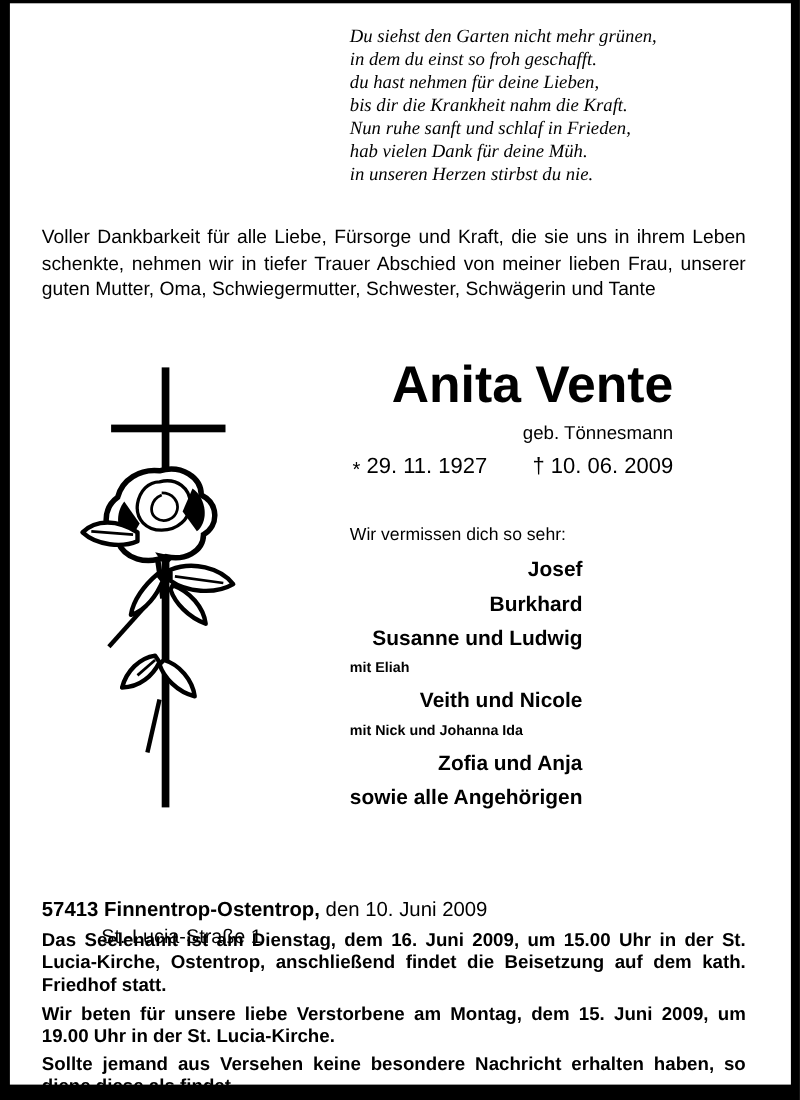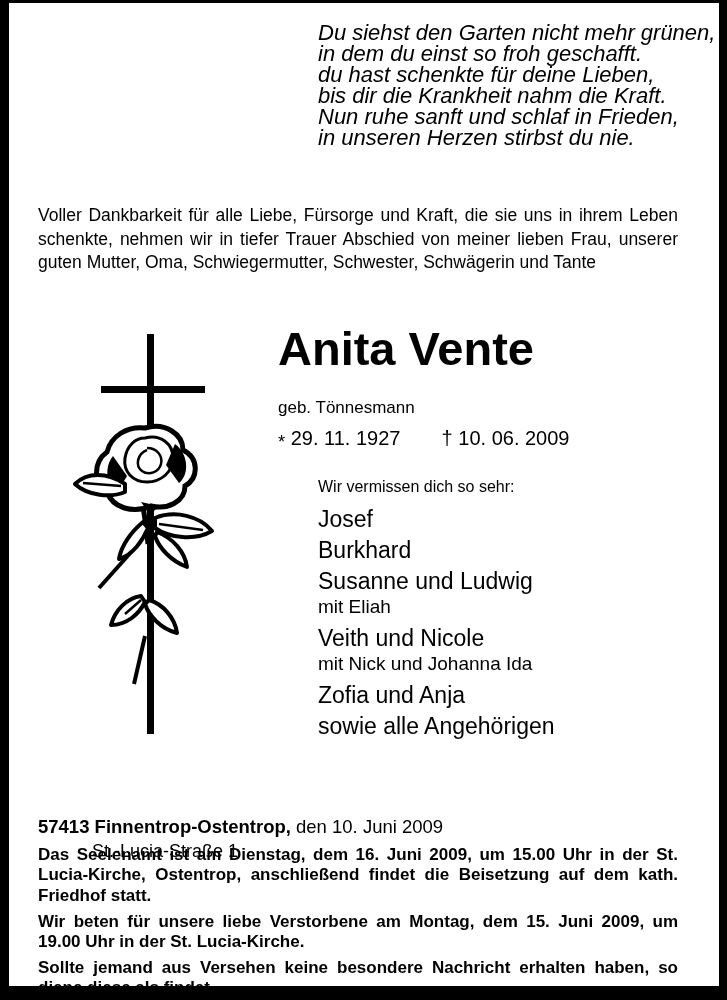--- a/index.html
+++ b/index.html
@@ -16,59 +16,60 @@
     left: 9px; top: 3px;
     width: 710px; height: 983px;
     background: #fff;
   }
   .abs { position: absolute; }
 
   
   .poem {
     left: 318px; top: 22px;
     font-style: italic;
-    font-size: 22px;
+    font-size: 17px;
     line-height: 21px;
     white-space: nowrap;
+    font-family: Liberation Serif, serif;
   }
 
   
   .intro {
     left: 38px; top: 204px;
     width: 640px;
     font-size: 17.5px;
     line-height: 23.5px;
     text-align: justify;
   }
 
   
   .emblem { left: 55px; top: 326px; width: 220px; height: 412px; }
 
   
   .name-block {
     left: 278px; top: 324px;
     width: 334px;
-    text-align: left;
+    text-align: right;
   }
   .name {
     font-size: 47px;
     font-weight: bold;
     line-height: 50px;
     white-space: nowrap;
   }
-  .maiden { font-size: 17px; margin-top: 24px; }
+  .maiden { font-size: 17px; margin-top: 10px; }
   .dates { font-size: 20px; margin-top: 9px; white-space: nowrap; }
   .dates .star { position: relative; top: 0.16em; font-size: 0.92em; }
   .dates .gap { display: inline-block; width: 30px; }
 
   
   .mourners { left: 318px; top: 476px; white-space: nowrap; }
   .m-heading { font-size: 16px; line-height: 22px; margin: 0 0 9px 0; }
-  .m-main { font-size: 23px; font-weight: normal; line-height: 24px; margin-top: 7px; }
-  .m-sub  { font-size: 19px; font-weight: normal; line-height: 24px; margin-top: 2px; }
+  .m-main { font-size: 19px; font-weight: bold; line-height: 24px; margin-top: 7px; text-align: right; }
+  .m-sub  { font-size: 13px; font-weight: bold; line-height: 24px; margin-top: 2px; }
 
   
   .dateline { left: 38px; top: 816px; font-size: 18.5px; line-height: 22px; }
   .dateline .place { font-weight: bold; }
   .street { margin-left: 54px; margin-top: 2px; font-size: 18px; }
 
   
   .notices { left: 38px; top: 845px; width: 640px; font-weight: bold; }
   .notices p {
     margin: 0 0 5.5px 0;
@@ -78,23 +79,24 @@
   }
 </style>
 </head>
 <body>
 
 <div class="paper"></div>
 
 <div class="abs poem">
   <div>Du siehst den Garten nicht mehr grünen,</div>
   <div>in dem du einst so froh geschafft.</div>
-  <div>du hast schenkte für deine Lieben,</div>
+  <div>du hast nehmen für deine Lieben,</div>
   <div>bis dir die Krankheit nahm die Kraft.</div>
   <div>Nun ruhe sanft und schlaf in Frieden,</div>
+  <div>hab vielen Dank für deine Müh.</div>
   <div>in unseren Herzen stirbst du nie.</div>
 </div>
 
 <div class="abs intro">Voller Dankbarkeit für alle Liebe, Fürsorge und Kraft, die sie uns in ihrem Leben schenkte, nehmen wir in tiefer Trauer Abschied von meiner lieben Frau, unserer guten Mutter, Oma, Schwiegermutter, Schwester, Schwägerin und Tante</div>
 
 <div class="abs emblem">
   <svg width="220" height="412" viewBox="0 0 220 412" xmlns="http://www.w3.org/2000/svg">
 
     <rect x="92" y="8" width="7" height="400" fill="#000"></rect>
     <rect x="46" y="60" width="104" height="7" fill="#000"></rect>

